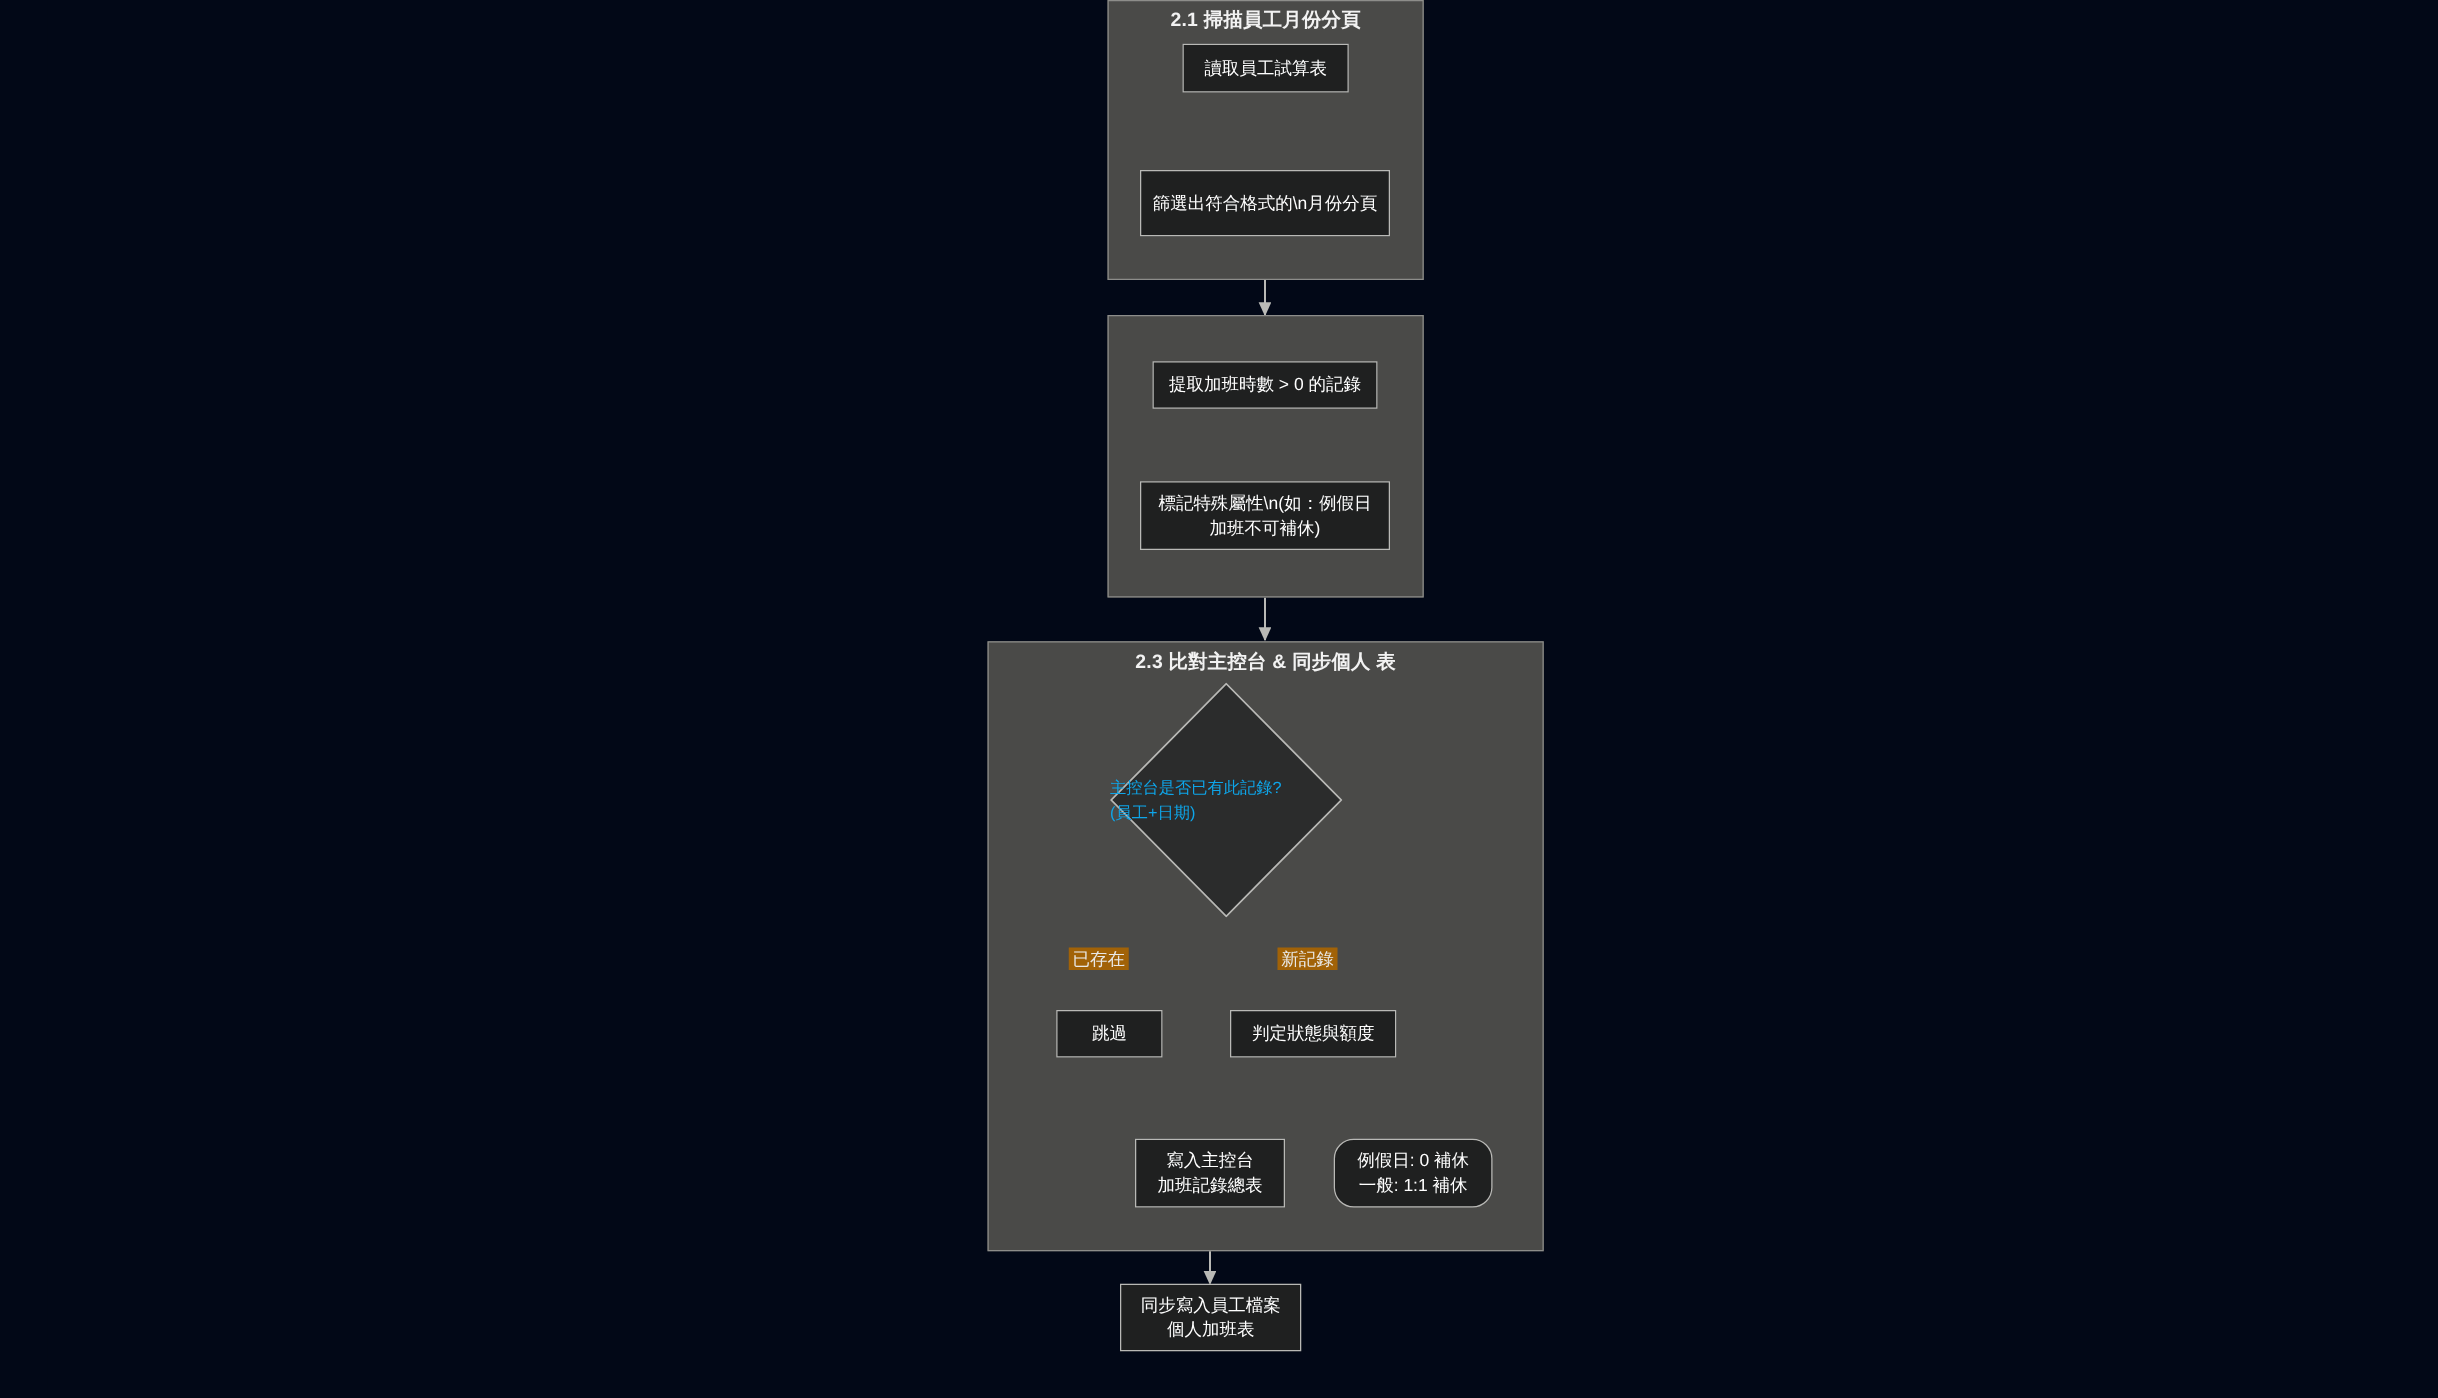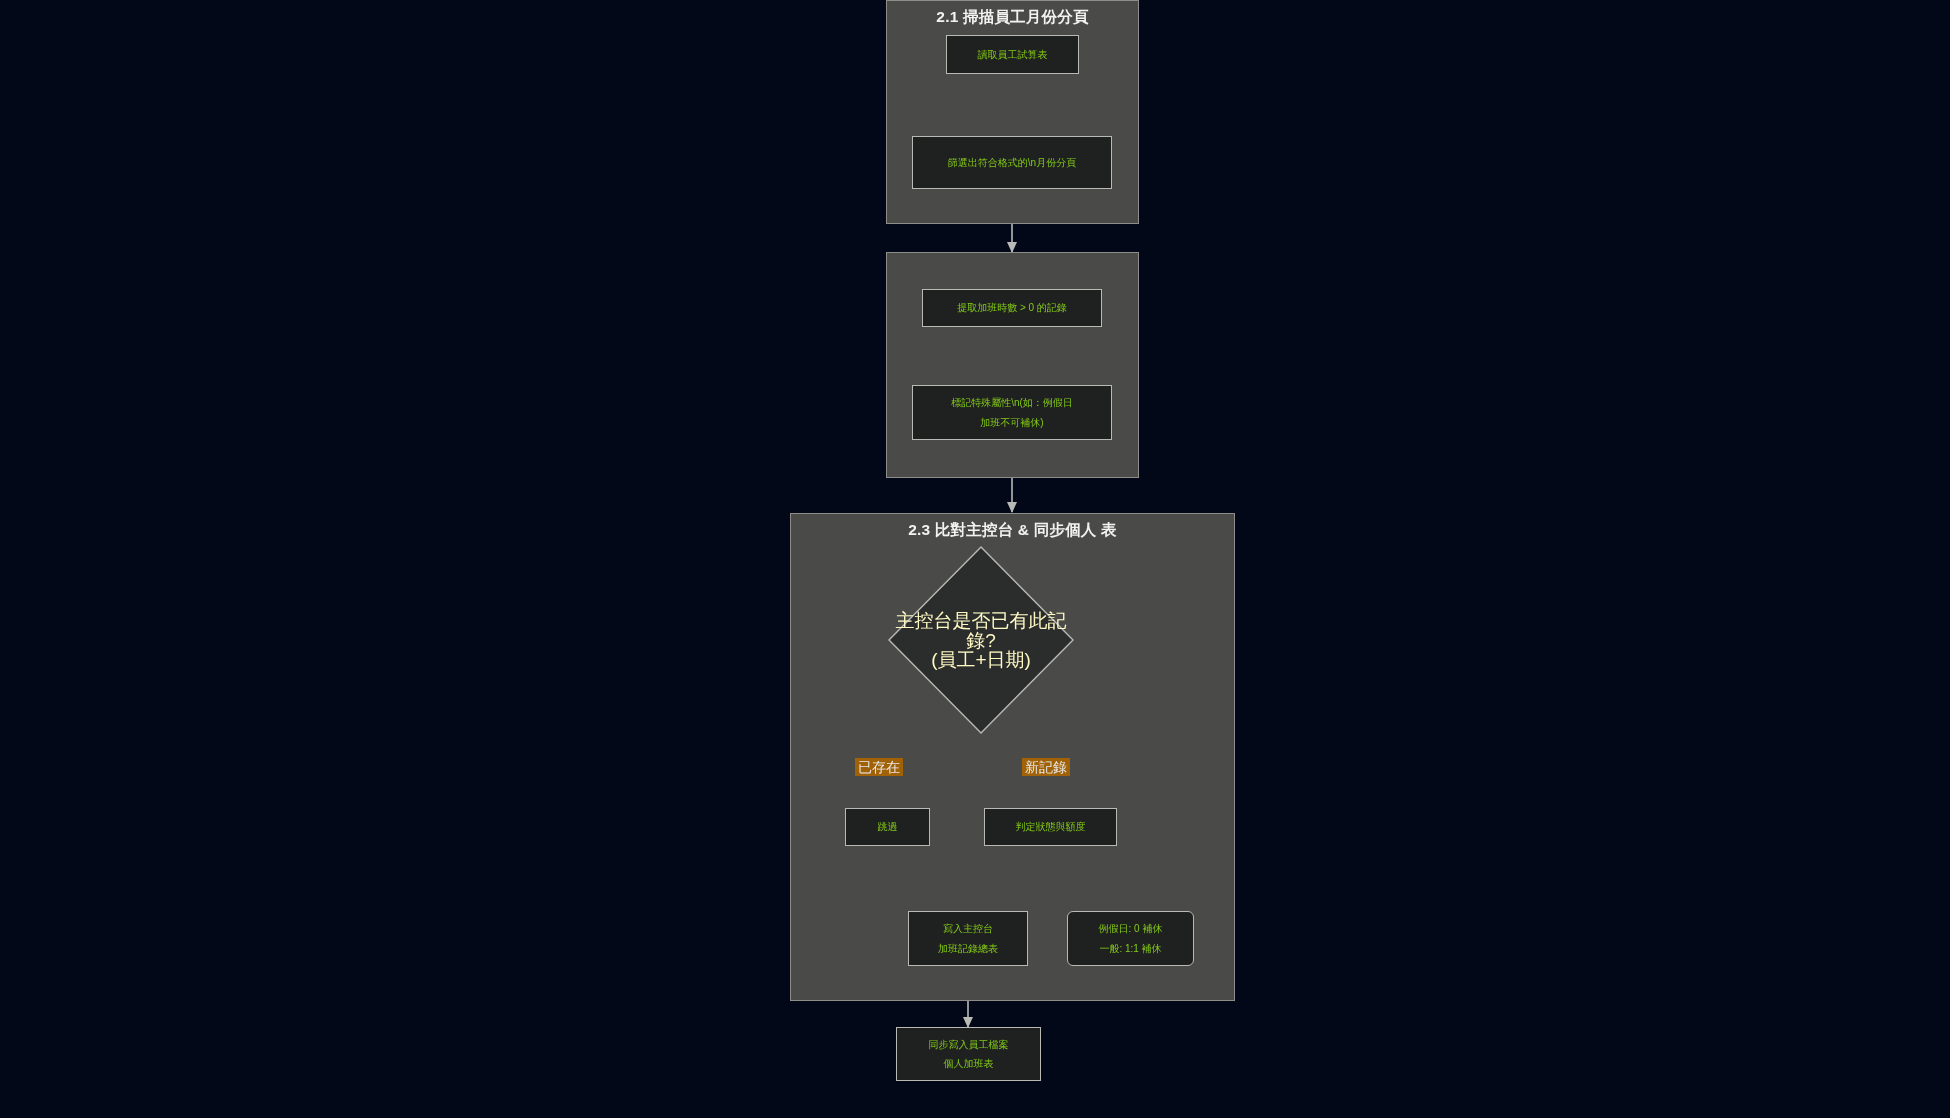--- a/index.html
+++ b/index.html
@@ -43,49 +43,48 @@
 
   
   .node {
     position: absolute;
     background: #1f2020;
     border: 1px solid #b9b9b6;
     box-sizing: border-box;
     display: flex;
     align-items: center;
     justify-content: center;
-    color: #84cc16;
-    font-size: 10px;
+    color: #ffffff;
+    font-size: 14px;
     line-height: 19.5px;
     text-align: center;
     font-weight: 500;
     white-space: pre-line;
     padding: 2px 6px;
   }
   .node.rounded {
-    border-radius: 6px;
+    border-radius: 16px;
   }
 
   
   .diamond-wrap {
     position: absolute;
   }
   .diamond-shape {
     position: absolute;
     inset: 0;
   }
   .diamond-label {
     position: absolute;
     left: 0;
     right: 0;
     top: 50%;
     transform: translateY(-50%);
-    text-align: center;
-    color: #fef9c3;
-    font-size: 19px;
+    color: #0ea5e9;
+    font-size: 13px;
     line-height: 19.5px;
     white-space: pre-line;
     font-weight: 500;
     pointer-events: none;
   }
 
   
   .edge-label {
     position: absolute;
     color: #e8e8e6;

